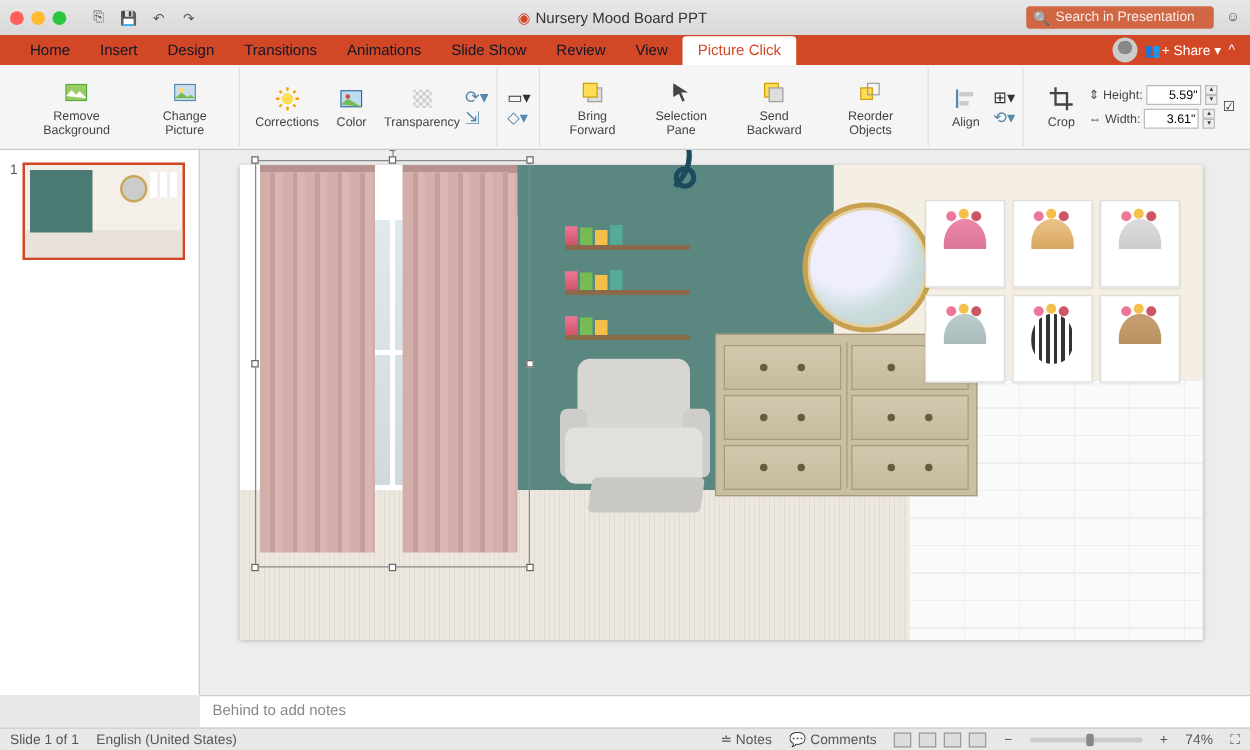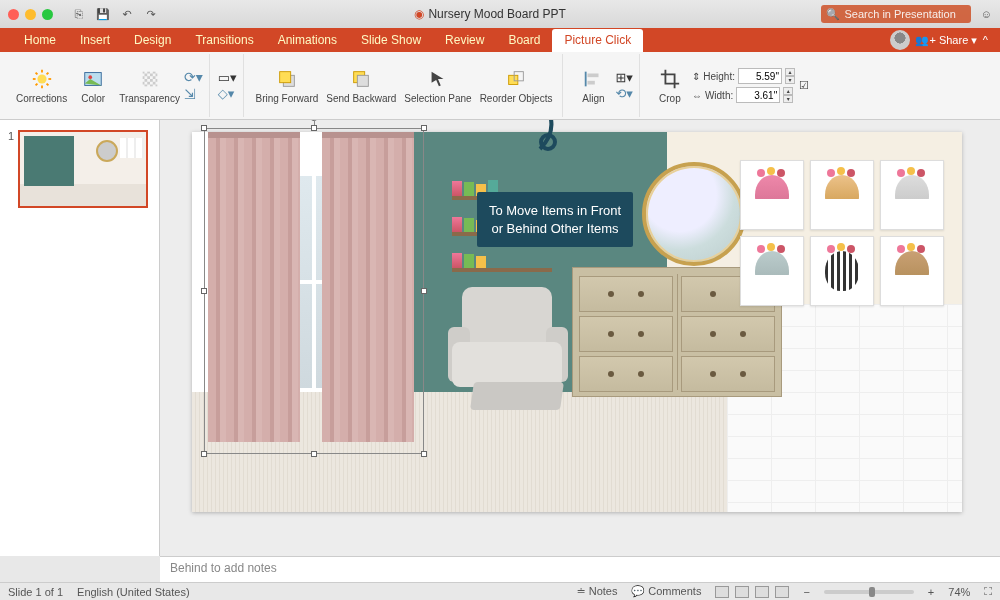--- a/index.html
+++ b/index.html
@@ -9,21 +9,21 @@
   .traffic { display: flex; gap: 6px; }
   .traffic span { width: 11px; height: 11px; border-radius: 50%; }
   .t-red { background: #ff5f57; } .t-yel { background: #febc2e; } .t-grn { background: #28c840; }
   .qa { display: flex; gap: 8px; margin-left: 12px; }
   .qa-btn { width: 16px; height: 16px; display: flex; align-items: center; justify-content: center; color: #555; }
   .title-center { flex: 1; text-align: center; color: #333; font-size: 12px; display: flex; justify-content: center; align-items: center; gap: 4px; }
   .search-box { width: 150px; height: 18px; background: #cf5a33; border-radius: 3px; color: #fff; font-size: 11px; padding: 0 6px; display: flex; align-items: center; opacity: 0.9; }
   .title-right { display: flex; align-items: center; gap: 10px; color: #555; }
 
   .tabstrip { height: 24px; background: #d24726; display: flex; align-items: flex-end; padding-left: 12px; gap: 0; }
-  .tab { color: #fef9c3; padding: 4px 12px 5px; font-size: 12px; cursor: pointer; }
+  .tab { color: #0f172a; padding: 4px 12px 5px; font-size: 12px; cursor: pointer; }
   .tab.active { background: #fff; color: #d24726; border-radius: 3px 3px 0 0; }
   .share-area { margin-left: auto; color: #fff; padding: 0 12px; display: flex; align-items: center; gap: 6px; height: 100%; }
   .share-area .person { width: 20px; height: 20px; border-radius: 50%; background: radial-gradient(circle at 50% 40%, #888 0 35%, #ccc 36% 100%); }
 
   .ribbon { height: 68px; background: #f5f5f5; border-bottom: 1px solid #ccc; display: flex; align-items: stretch; padding: 2px 6px; gap: 2px; }
   .rgrp { display: flex; flex-direction: row; align-items: center; justify-content: center; padding: 2px 6px; border-right: 1px solid #e0e0e0; }
   .rgrp:last-child { border-right: none; }
   .rbtn { display: flex; flex-direction: column; align-items: center; justify-content: center; gap: 2px; padding: 2px 4px; min-width: 44px; cursor: pointer; }
   .rbtn .ic { width: 24px; height: 24px; display: flex; align-items: center; justify-content: center; }
   .rbtn .lbl { font-size: 10px; text-align: center; line-height: 1.1; color: #444; }
@@ -147,30 +147,53 @@
 </div>
 
 <div class="tabstrip">
   <div class="tab">Home</div>
   <div class="tab">Insert</div>
   <div class="tab">Design</div>
   <div class="tab">Transitions</div>
   <div class="tab">Animations</div>
   <div class="tab">Slide Show</div>
   <div class="tab">Review</div>
-  <div class="tab">Board</div>
+  <div class="tab">View</div>
   <div class="tab active">Picture Click</div>
   <div class="share-area">
     <span class="person"></span>
     <span>👥+ <span>Share</span> ▾</span>
     <span>^</span>
   </div>
 </div>
 
 <div class="ribbon">
+  <div class="rgrp">
+    <div class="rbtn">
+      <span class="ic">
+          <svg class="ico" viewBox="0 0 24 24">
+            <rect x="3" y="5" width="18" height="14" fill="#9c6" stroke="#5a3"></rect>
+            <path d="M3 15 l5 -5 4 4 3 -3 6 6" fill="#fff"></path>
+          </svg>
+        </span>
+      <span class="lbl">Remove
+Background</span>
+    </div>
+    <div class="rbtn">
+      <span class="ic">
+          <svg class="ico" viewBox="0 0 24 24">
+            <rect x="3" y="5" width="18" height="14" fill="#cde" stroke="#58a"></rect>
+            <circle cx="9" cy="10" r="2" fill="#fd5"></circle>
+            <path d="M3 17 l6 -5 5 4 3 -2 4 3" fill="#7b5"></path>
+          </svg>
+        </span>
+      <span class="lbl">Change
+Picture</span>
+    </div>
+  </div>
   <div class="rgrp">
     <div class="rbtn">
       <span class="ic">
           <svg class="ico" viewBox="0 0 24 24">
             <circle cx="12" cy="12" r="5" fill="#fd5"></circle>
             <g stroke="#f90" stroke-width="2">
               <line x1="12" y1="2" x2="12" y2="5"></line>
               <line x1="12" y1="19" x2="12" y2="22"></line>
               <line x1="2" y1="12" x2="5" y2="12"></line>
               <line x1="19" y1="12" x2="22" y2="12"></line>
@@ -225,35 +248,35 @@
             <rect x="8" y="8" width="12" height="12" fill="#ddd" stroke="#999"></rect>
             <rect x="4" y="4" width="12" height="12" fill="#fd5" stroke="#c90"></rect>
           </svg>
         </span>
       <span class="lbl">Bring
 Forward</span>
     </div>
     <div class="rbtn">
       <span class="ic">
           <svg class="ico" viewBox="0 0 24 24">
+            <path d="M5 4 L5 16 L10 13 L13 20 L15 19 L12 12 L18 12 z" fill="#444"></path>
+          </svg>
+        </span>
+      <span class="lbl">Selection
+Pane</span>
+    </div>
+    <div class="rbtn">
+      <span class="ic">
+          <svg class="ico" viewBox="0 0 24 24">
             <rect x="4" y="4" width="12" height="12" fill="#fd5" stroke="#c90"></rect>
             <rect x="8" y="8" width="12" height="12" fill="#ddd" stroke="#999"></rect>
           </svg>
         </span>
       <span class="lbl">Send
 Backward</span>
-    </div>
-    <div class="rbtn">
-      <span class="ic">
-          <svg class="ico" viewBox="0 0 24 24">
-            <path d="M5 4 L5 16 L10 13 L13 20 L15 19 L12 12 L18 12 z" fill="#444"></path>
-          </svg>
-        </span>
-      <span class="lbl">Selection
-Pane</span>
     </div>
     <div class="rbtn">
       <span class="ic">
           <svg class="ico" viewBox="0 0 24 24">
             <rect x="4" y="8" width="10" height="10" fill="#fd5" stroke="#c90"></rect>
             <rect x="10" y="4" width="10" height="10" fill="none" stroke="#999"></rect>
           </svg>
         </span>
       <span class="lbl">Reorder
 Objects</span>
@@ -453,23 +476,20 @@
         <span class="handle h-tl"></span>
         <span class="handle h-tc"></span>
         <span class="handle h-tr"></span>
         <span class="handle h-ml"></span>
         <span class="handle h-mr"></span>
         <span class="handle h-bl"></span>
         <span class="handle h-bc"></span>
         <span class="handle h-br"></span>
       </div>
 
-      <div class="callout">
-        <span>To Move Items in Front or Behind Other Items</span>
-      </div>
       <div class="scribble">
         <svg viewBox="0 0 200 90">
           <ellipse cx="95" cy="15" rx="90" ry="28" fill="none" stroke="#1d4a5d" stroke-width="4"></ellipse>
           <ellipse cx="95" cy="18" rx="82" ry="24" fill="none" stroke="#1d4a5d" stroke-width="3"></ellipse>
           <path d="M125 40 Q140 65 120 85" fill="none" stroke="#1d4a5d" stroke-width="4"></path>
           <path d="M110 30 L128 44 L108 48 z" fill="#1d4a5d"></path>
           <circle cx="128" cy="78" r="7" fill="none" stroke="#1d4a5d" stroke-width="4"></circle>
         </svg>
       </div>
     </div>

